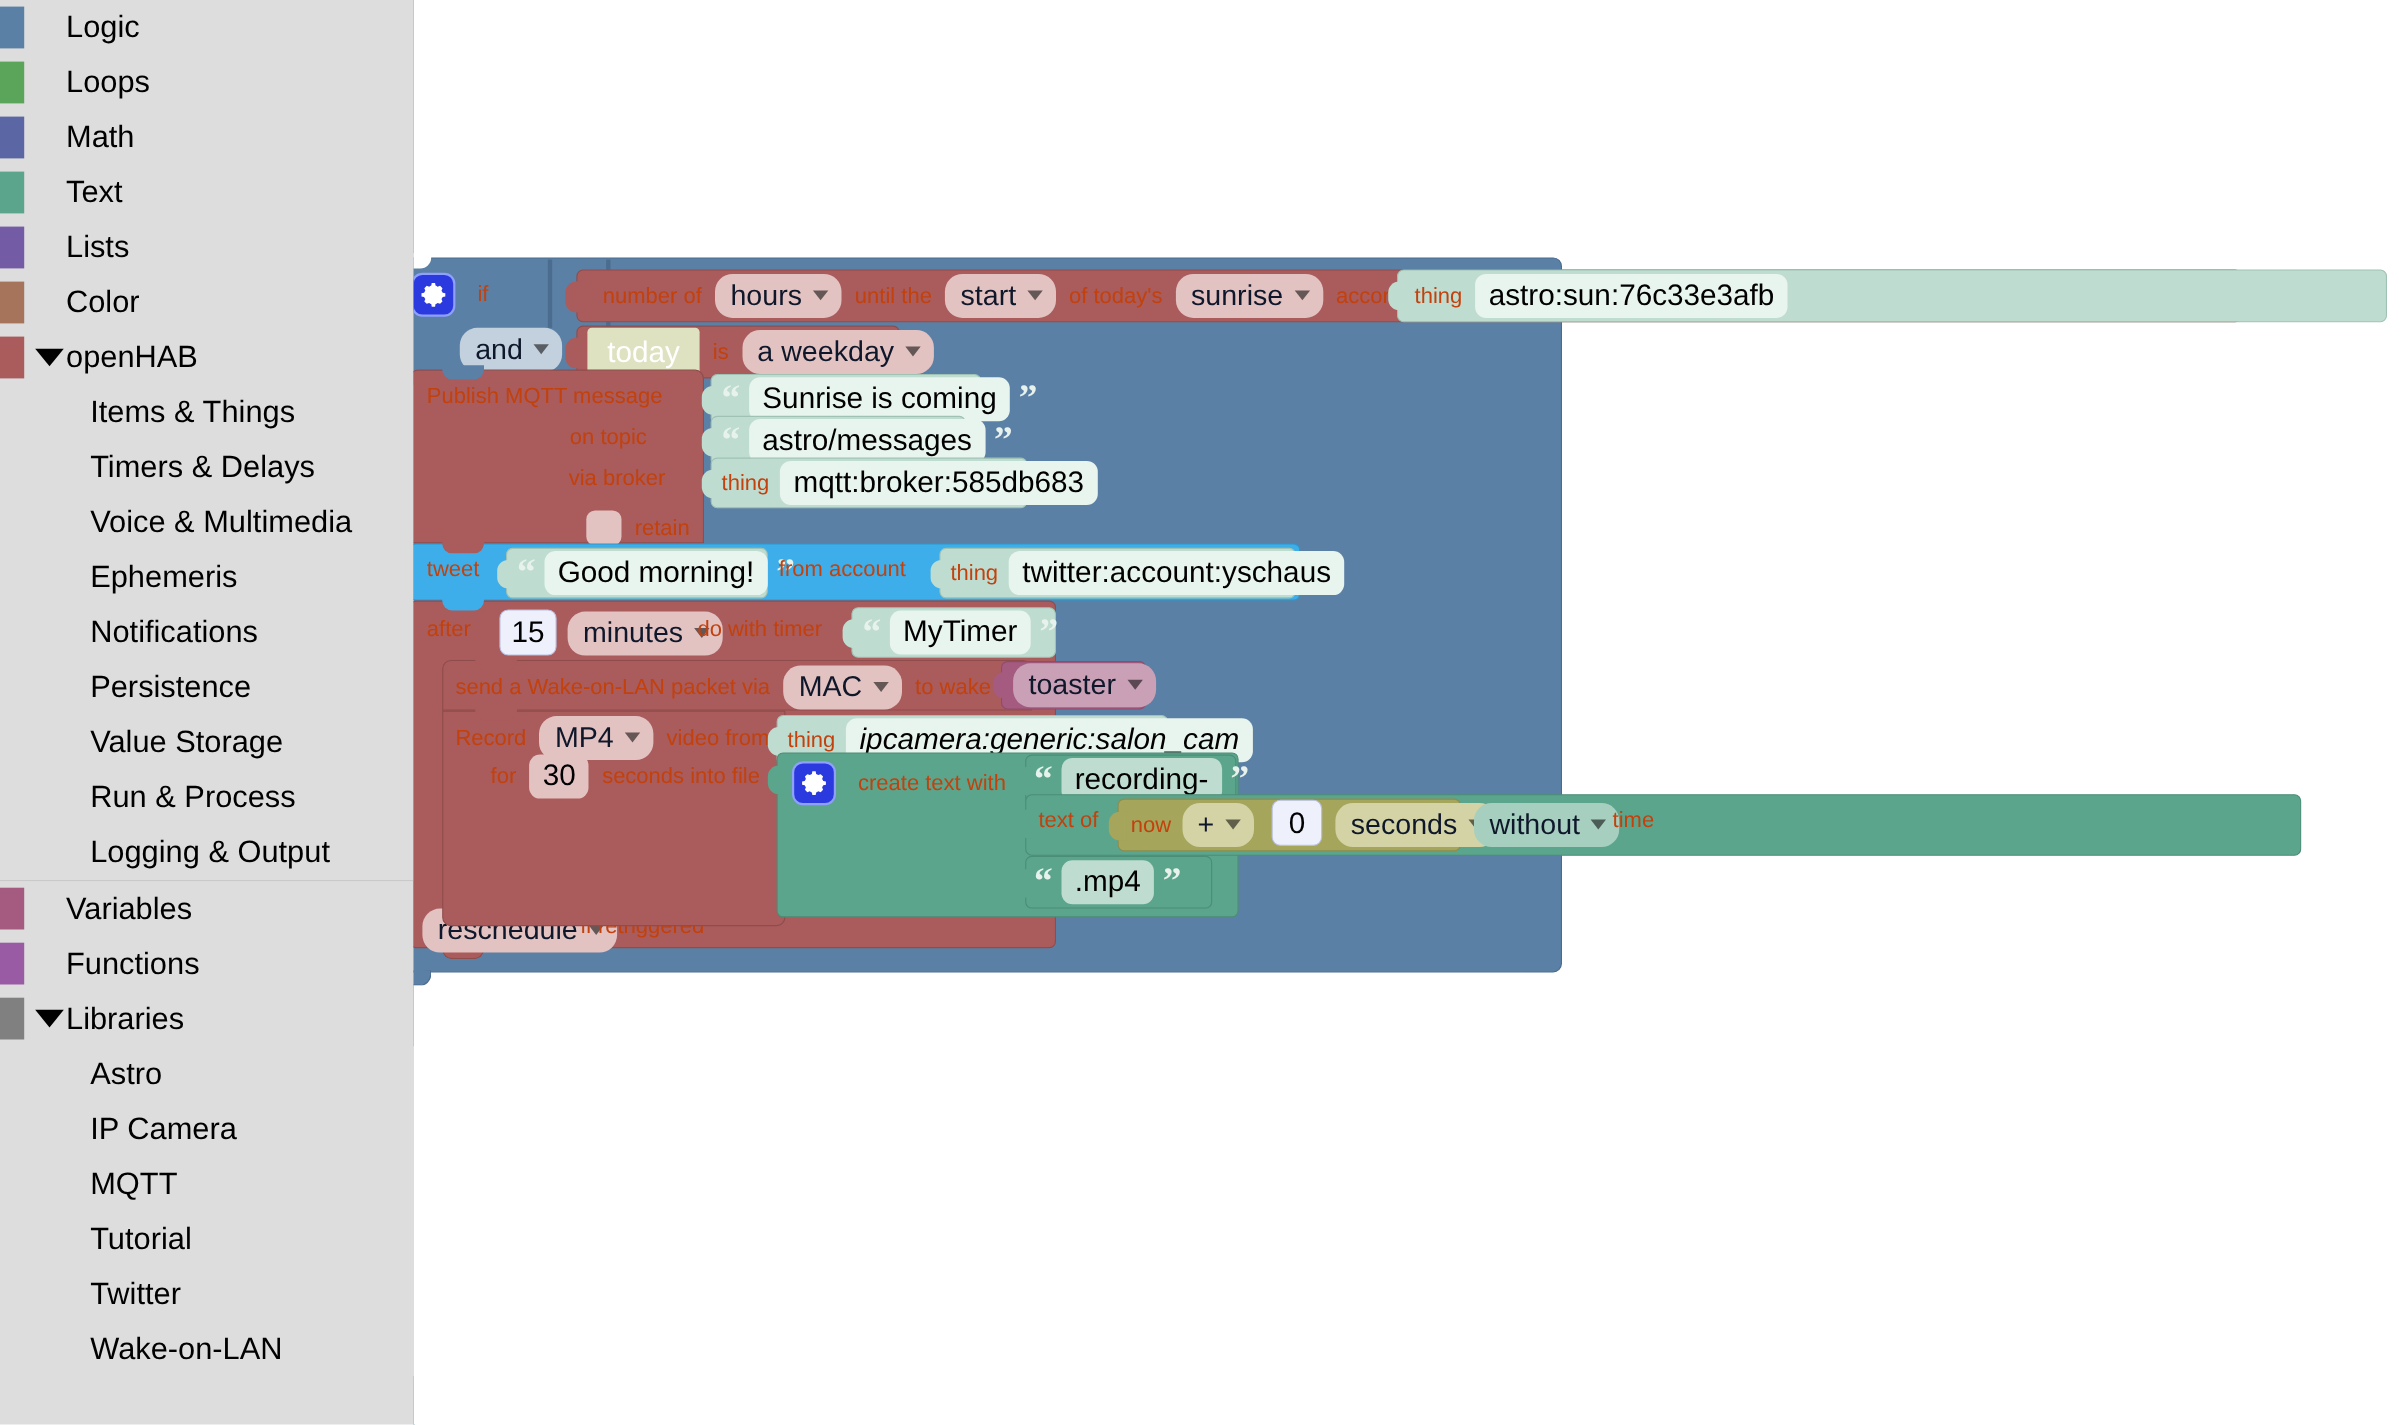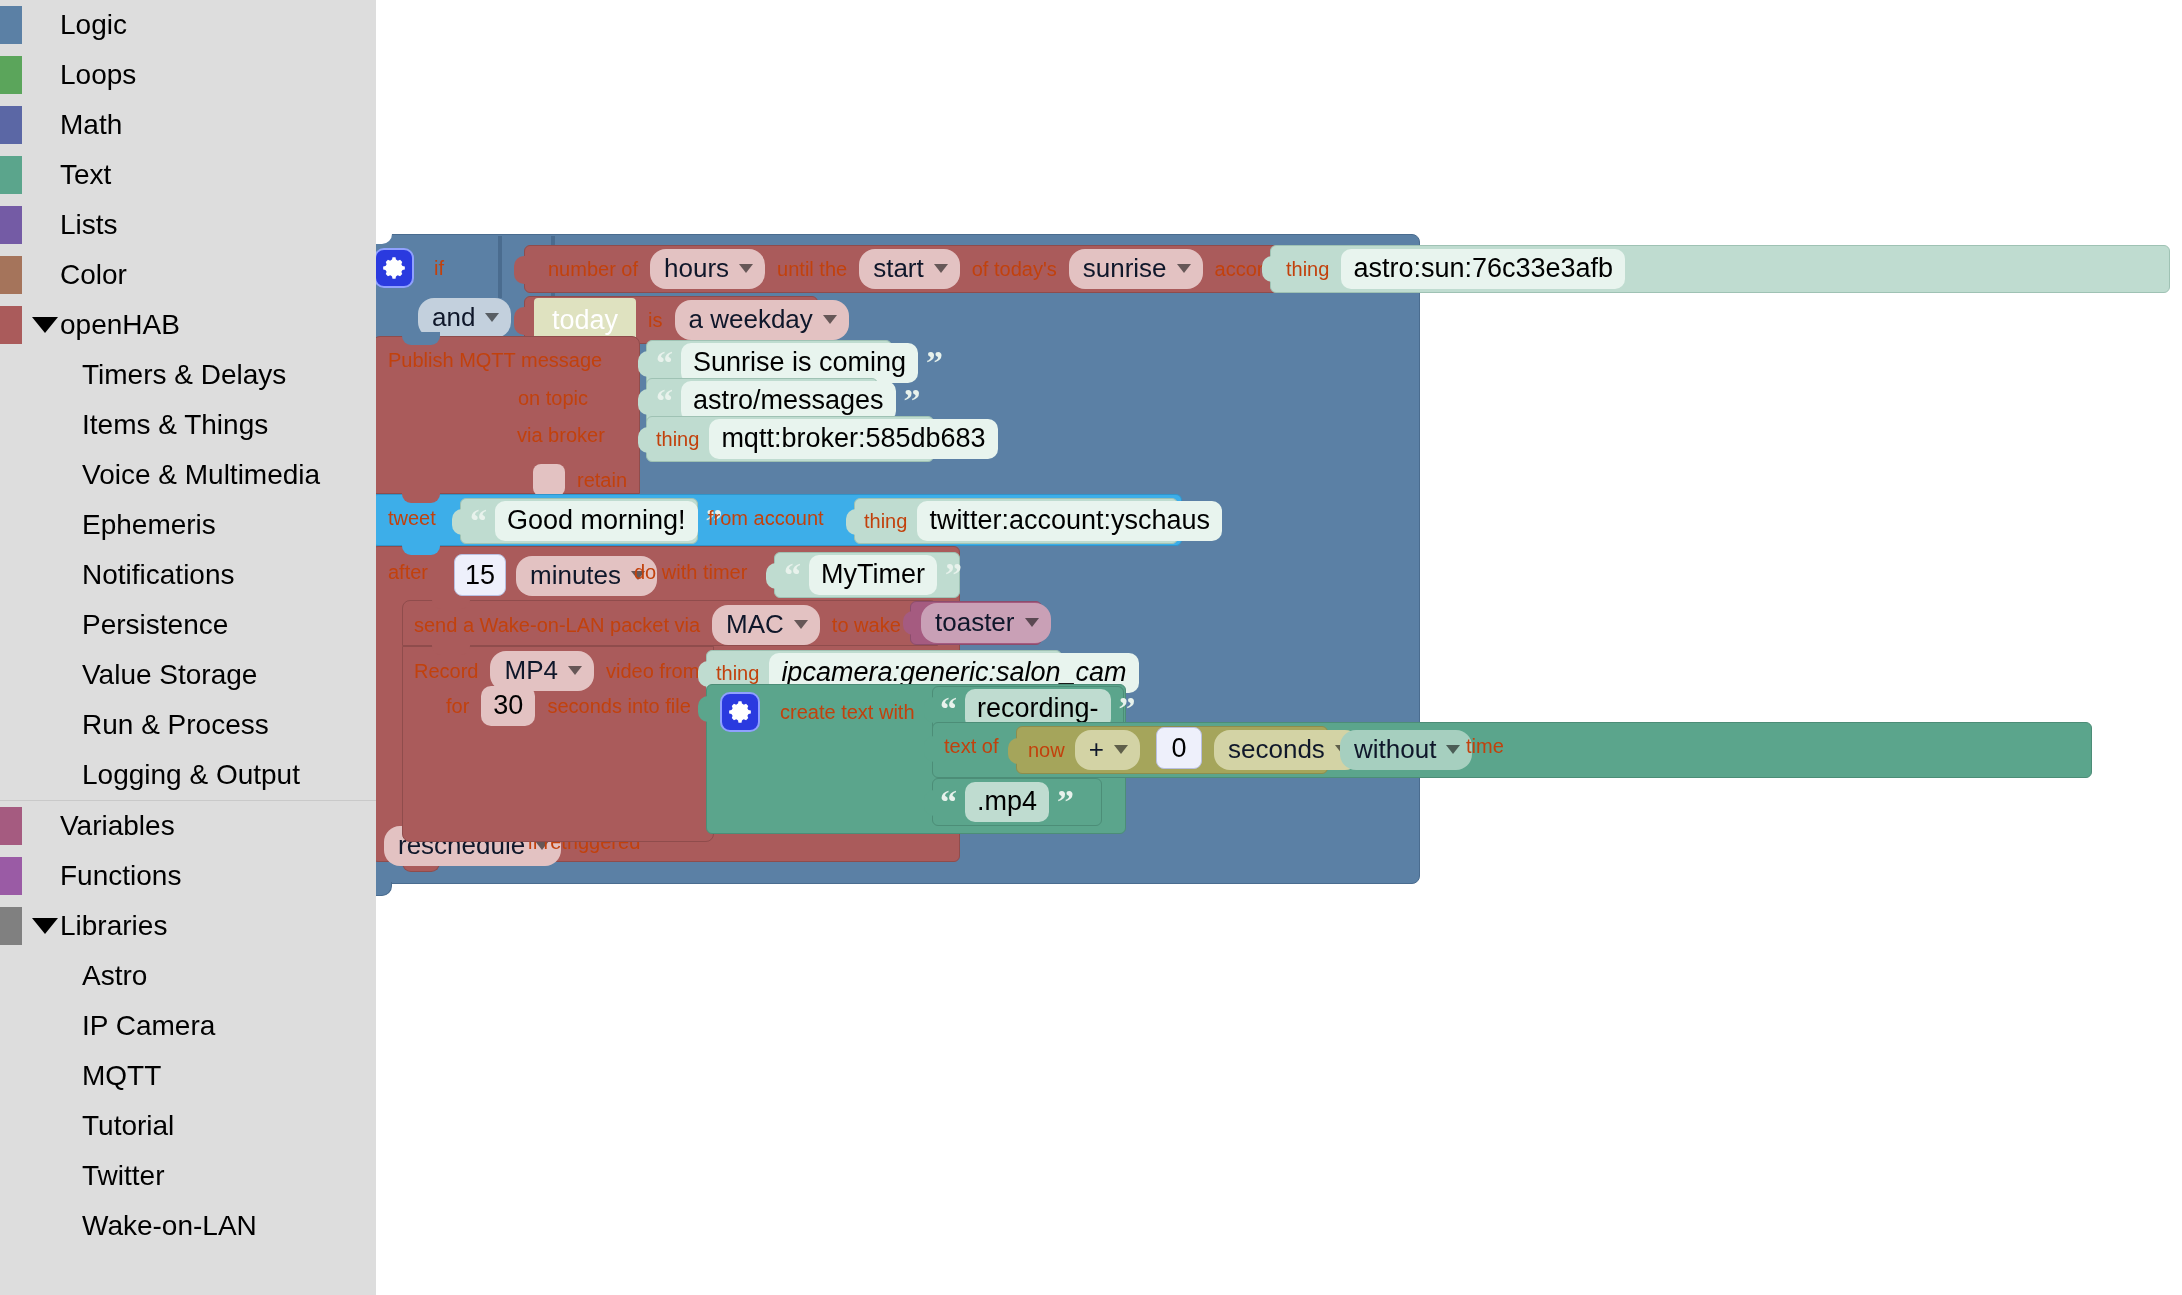--- a/index.html
+++ b/index.html
@@ -117,24 +117,24 @@
   </div>
 
   <div class="tb-row top">
     <span class="tb-swatch" style="background:#aa5b5b"></span>
     <span class="tb-arrow"></span>
     <span class="tb-label">openHAB</span>
   </div>
 
   <div class="tb-group">
     <div class="tb-row sub">
+        <span class="tb-label">Items &amp; Things</span>
+      </div>
+    <div class="tb-row sub">
         <span class="tb-label">Timers &amp; Delays</span>
-      </div>
-    <div class="tb-row sub">
-        <span class="tb-label">Items &amp; Things</span>
       </div>
     <div class="tb-row sub">
         <span class="tb-label">Voice &amp; Multimedia</span>
       </div>
     <div class="tb-row sub">
         <span class="tb-label">Ephemeris</span>
       </div>
     <div class="tb-row sub">
         <span class="tb-label">Notifications</span>
       </div>

